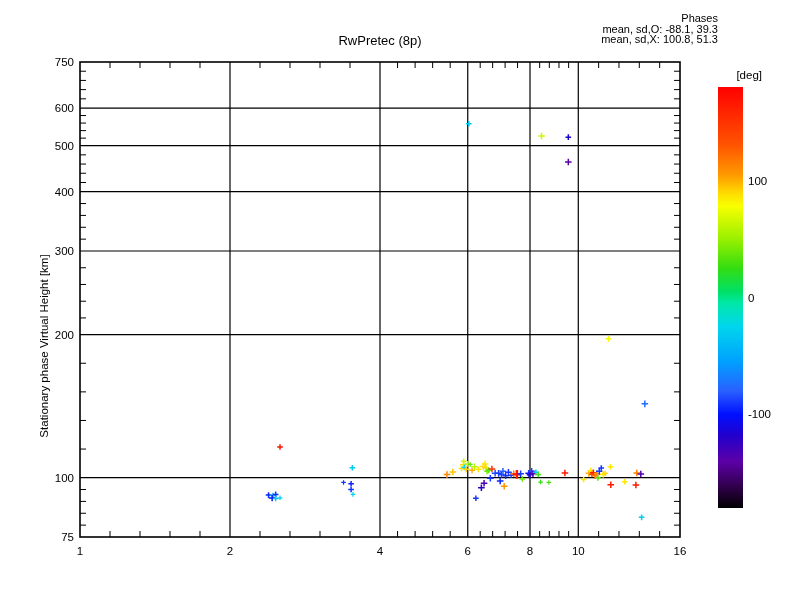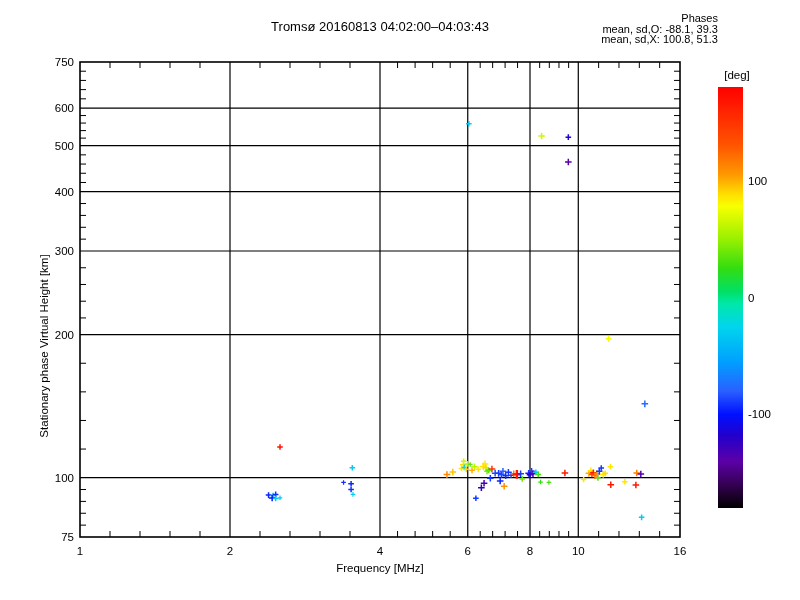--- a/index.html
+++ b/index.html
@@ -3,44 +3,43 @@
 <meta charset="utf-8">
 <style>
   html,body{margin:0;padding:0;background:#ffffff;}
   #frame{position:relative;width:800px;height:600px;background:#ffffff;overflow:hidden;
          font-family:"Liberation Sans", sans-serif;color:#000;}
   #plot-svg{position:absolute;left:0;top:0;}
   .ttl{position:absolute;left:80px;width:600px;text-align:center;font-size:13px;white-space:nowrap;}
   #title{top:19px;}
   #subtitle{top:33px;}
   #stats{position:absolute;left:588px;top:13px;width:130px;font-size:11px;line-height:10.5px;text-align:right;white-space:nowrap;}
-  #cb-title{position:absolute;left:712px;top:69px;width:50px;text-align:center;font-size:11.5px;}
+  #cb-title{position:absolute;left:712px;top:69px;width:50px;text-align:right;font-size:11.5px;}
   #xlabel{position:absolute;left:80px;top:562px;width:600px;text-align:center;font-size:11.5px;}
   #ylabel{position:absolute;left:44px;top:342px;width:0;height:0;overflow:visible;}
   #ylabel span{display:inline-block;white-space:nowrap;font-size:11.5px;
                transform:translate(-50%,-50%) rotate(-90deg);}
 </style>
 </head>
 <body>
 
 <div id="frame">
-  <div id="title" class="ttl">Tromsø 20160813 04:02:00–04:03:43</div>
+  <div id="subtitle" class="ttl">RwPretec (8p)</div>
 
   <div id="stats">
     <div>Phases</div>
     <div>mean, sd,O: -88.1, 39.3</div>
     <div>mean, sd,X: 100.8, 51.3</div>
   </div>
 
   <div id="cb-title">[deg]</div>
 
   <div id="ylabel">
     <span>Stationary phase Virtual Height [km]</span>
   </div>
-  <div id="xlabel">Frequency [MHz]</div>
 
   <svg id="plot-svg" width="800" height="600">
       <g>
         <line x1="230" y1="62" x2="230" y2="537" stroke="#000" stroke-width="1.2"></line>
         <line x1="380" y1="62" x2="380" y2="537" stroke="#000" stroke-width="1.2"></line>
         <line x1="467.7443751081734" y1="62" x2="467.7443751081734" y2="537" stroke="#000" stroke-width="1.2"></line>
         <line x1="530" y1="62" x2="530" y2="537" stroke="#000" stroke-width="1.2"></line>
         <line x1="578.2892142331043" y1="62" x2="578.2892142331043" y2="537" stroke="#000" stroke-width="1.2"></line>
         <line x1="80" y1="477.6541001110575" x2="680" y2="477.6541001110575" stroke="#000" stroke-width="1.2"></line>
         <line x1="80" y1="334.66485217066645" x2="680" y2="334.66485217066645" stroke="#000" stroke-width="1.2"></line>

